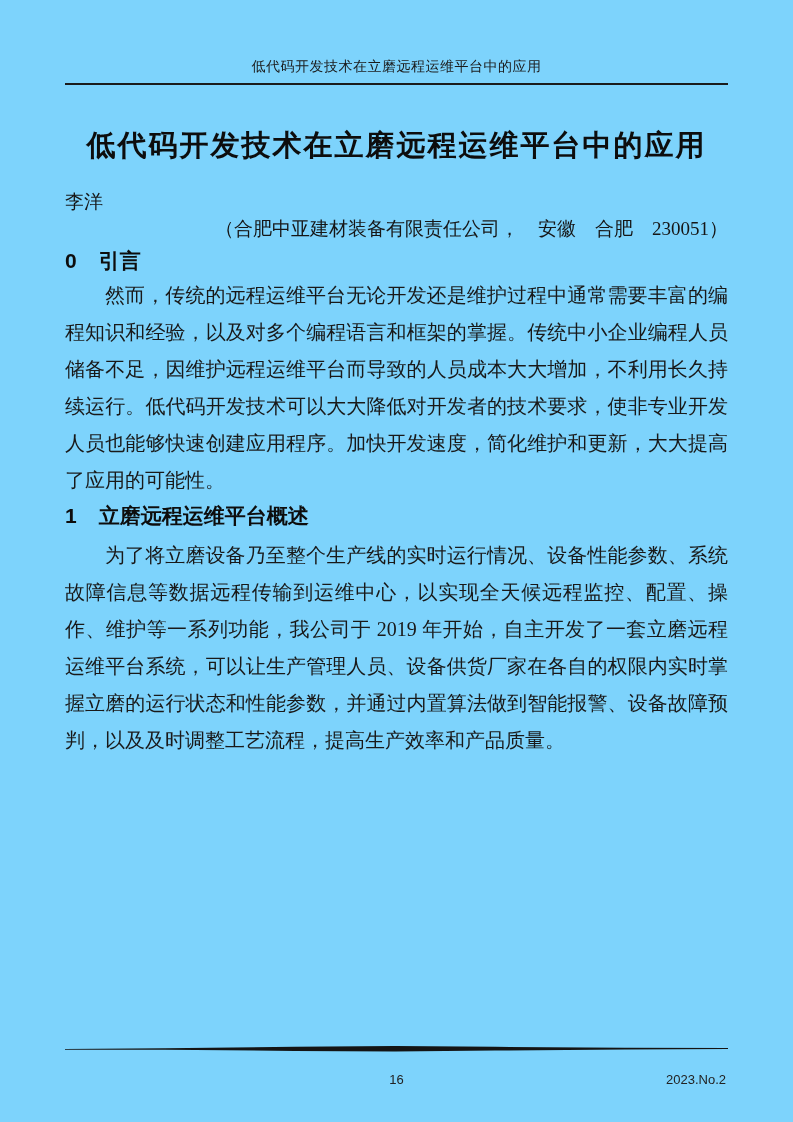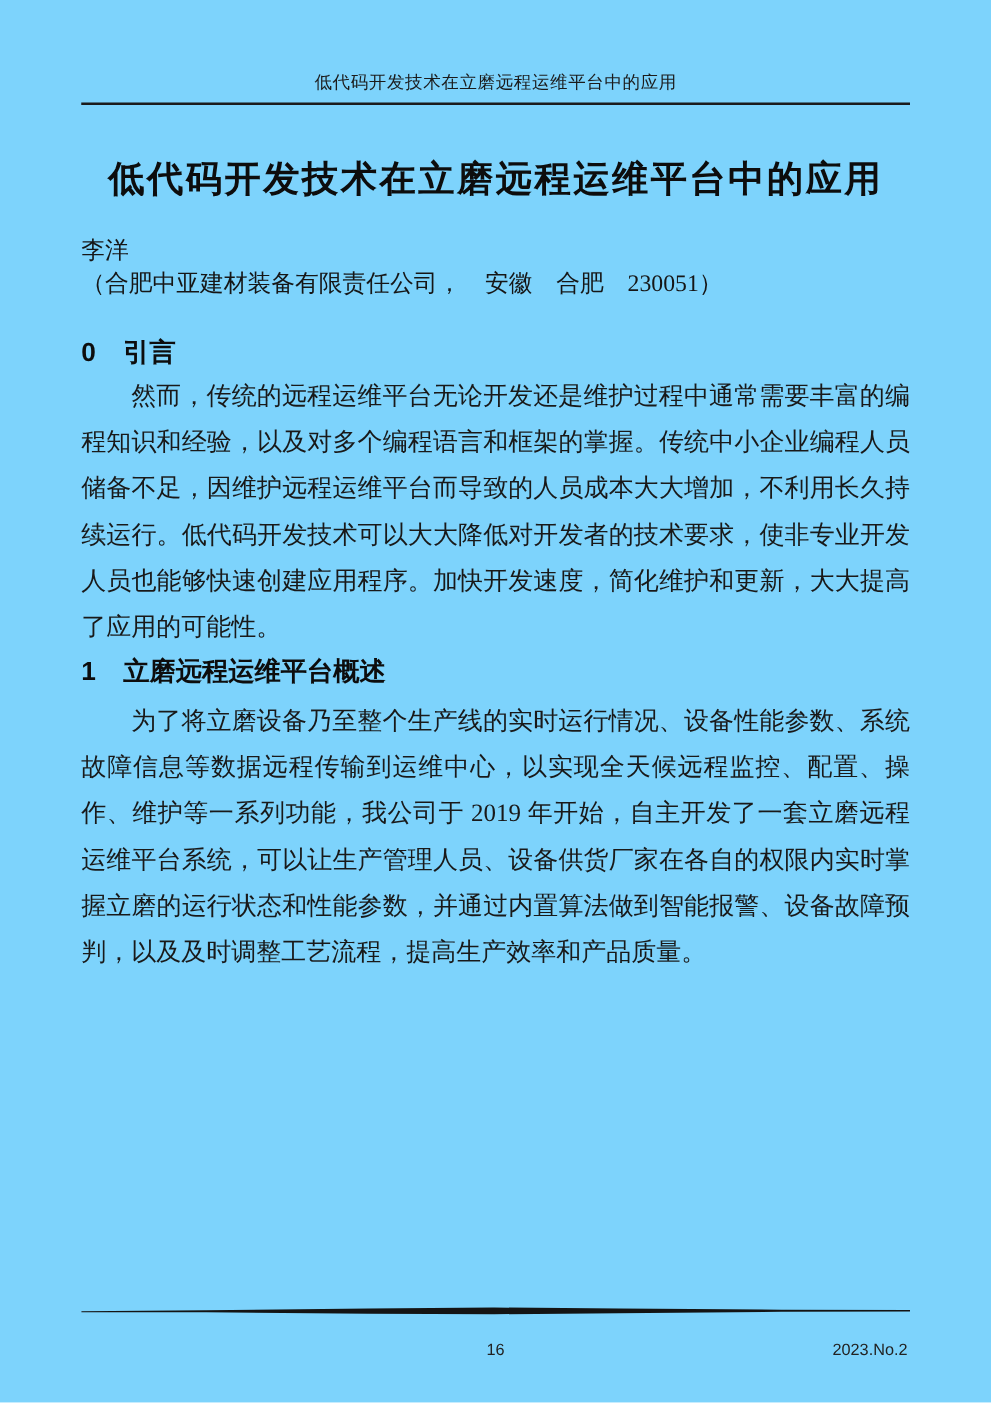--- a/index.html
+++ b/index.html
@@ -45,37 +45,37 @@
     line-height: 40px;
     color: #0d0d0d;
   }
   .author-line {
     margin-top: 24px;
     text-align: left;
     font-size: 19px;
     line-height: 26px;
   }
   .affiliation-line {
-    text-align: left;
+    text-align: right;
     font-size: 19px;
     line-height: 27px;
   }
   
   .section-heading {
     font-family: "Liberation Sans", sans-serif;
     font-weight: bold;
     font-size: 21px;
     line-height: 32px;
     color: #0d0d0d;
   }
   .section-heading .sec-num {
     display: inline-block;
     margin-right: 22px;
   }
-  .heading-0 { margin-top: 26px; }
+  .heading-0 { margin-top: 3px; }
   .heading-1 { margin-top: 1px; }
   
   .para {
     margin: 0;
     font-size: 20px;
     line-height: 37px;
     text-align: justify;
     text-indent: 2em;
     color: #191919;
   }

